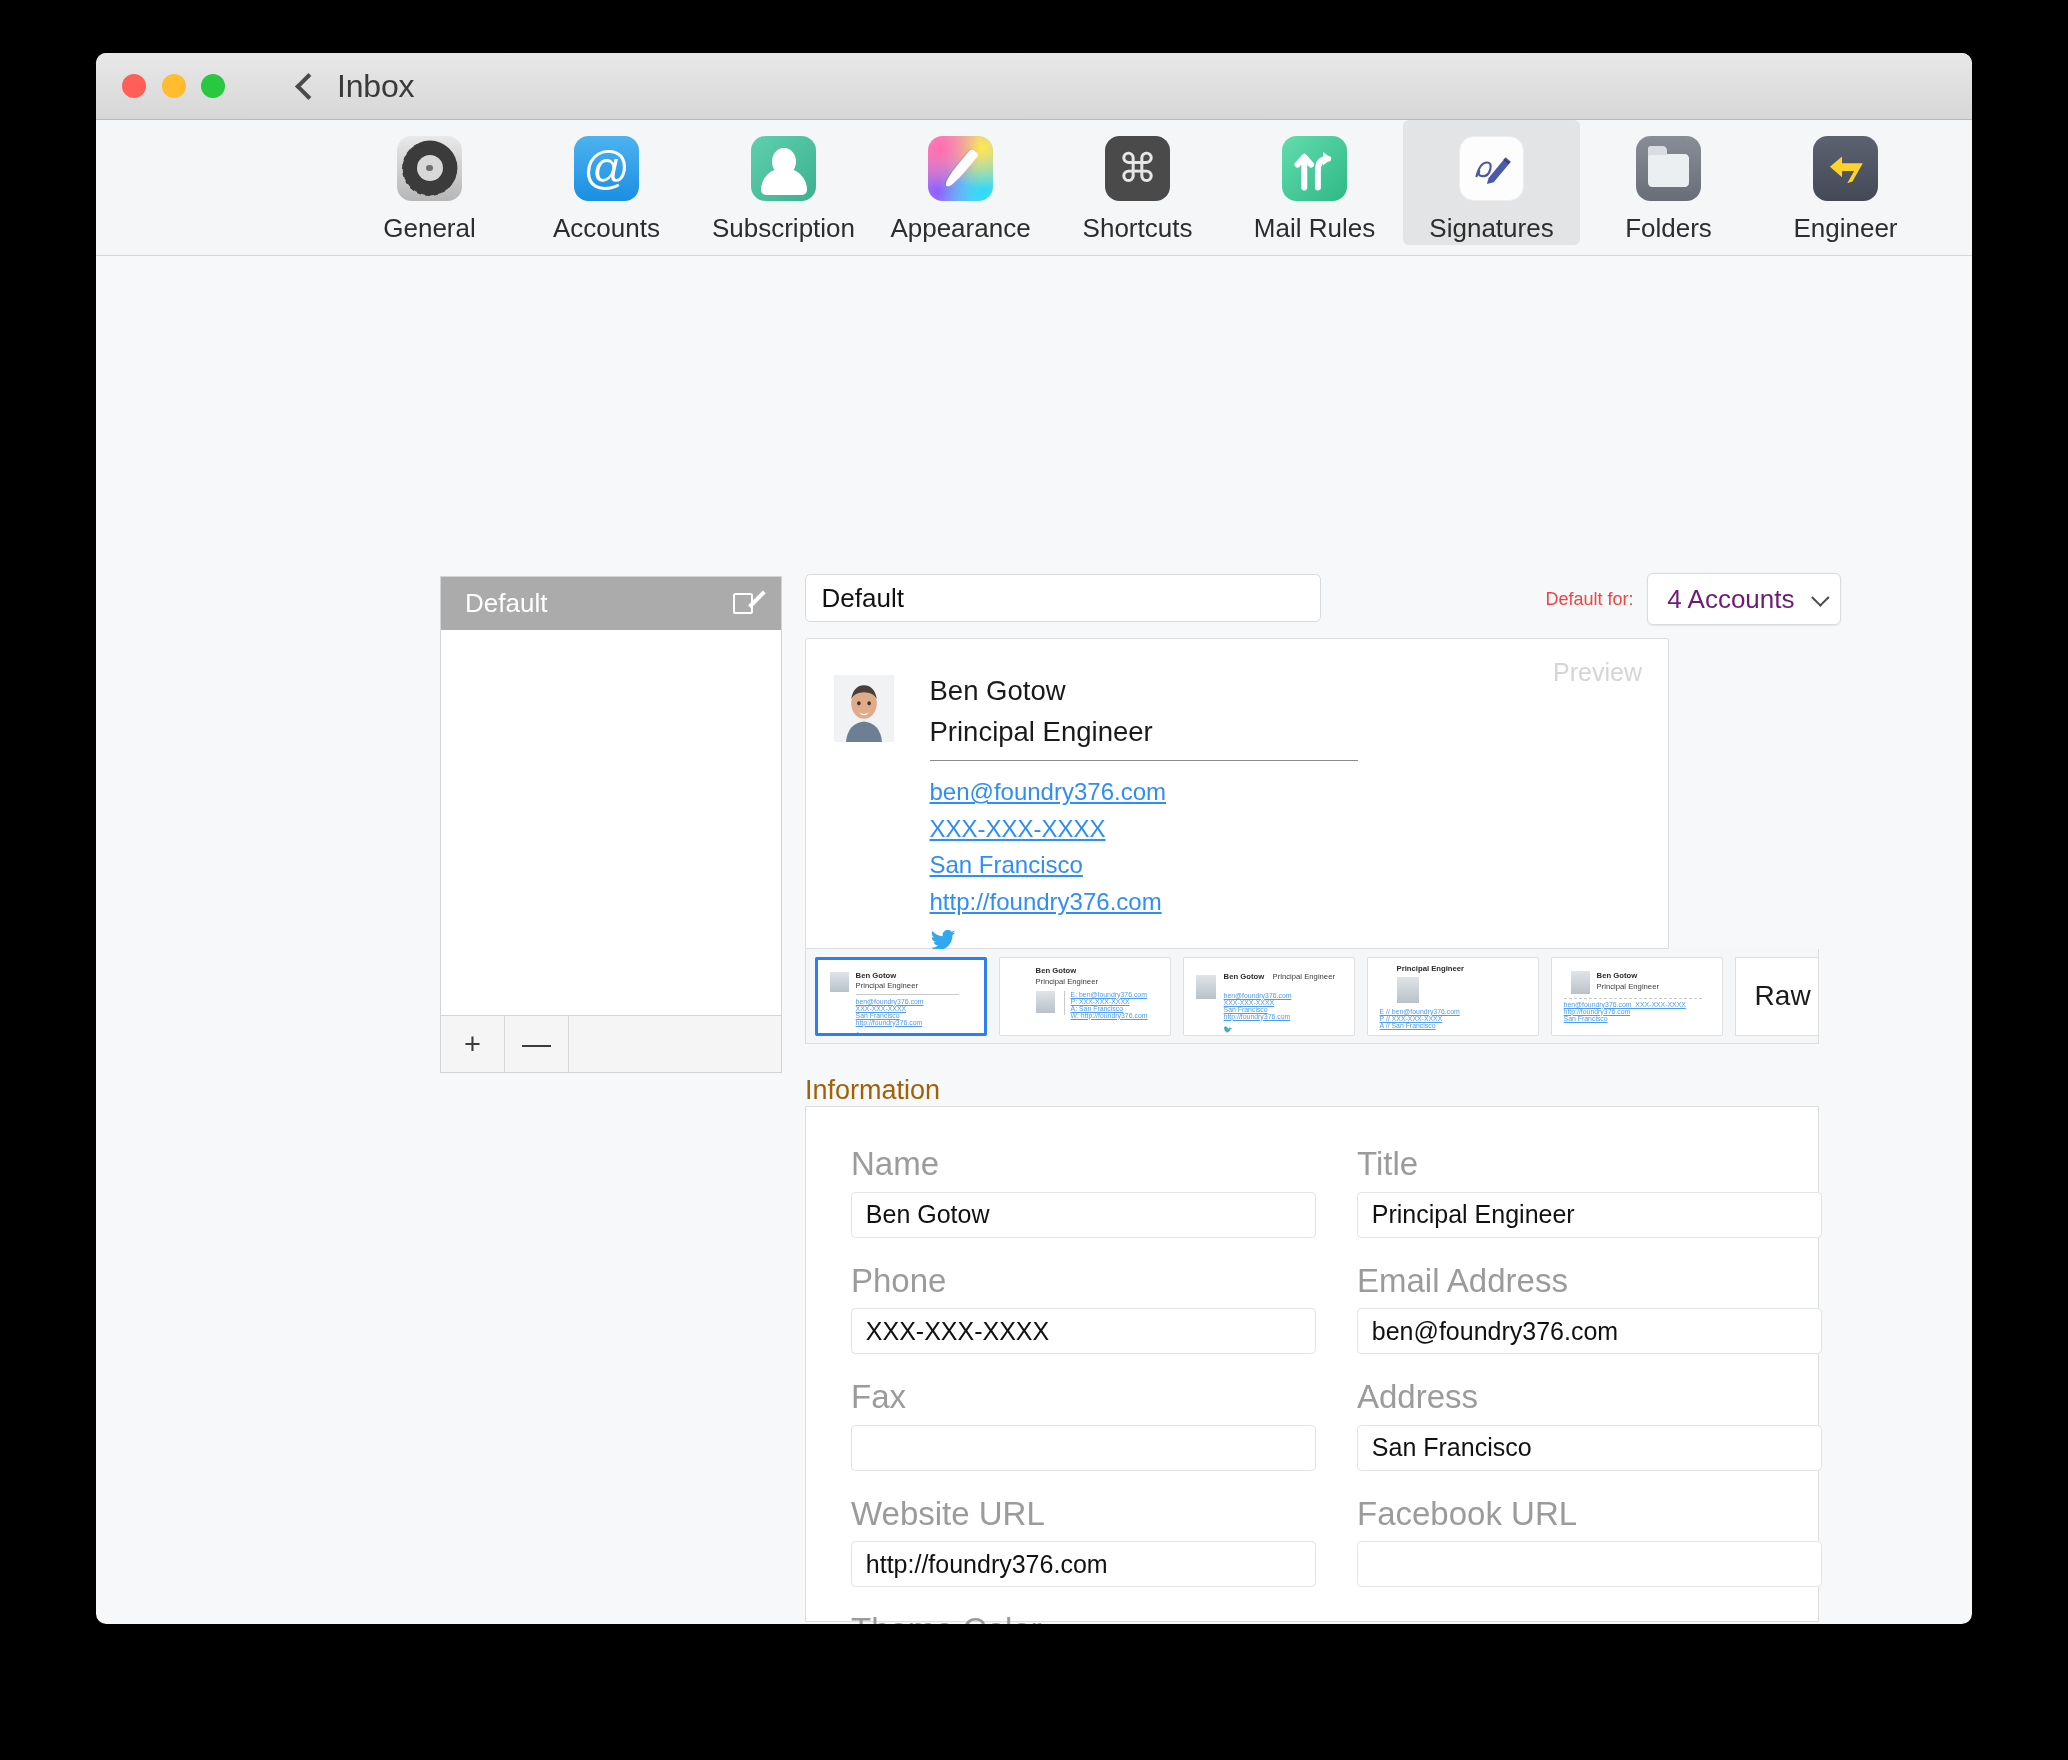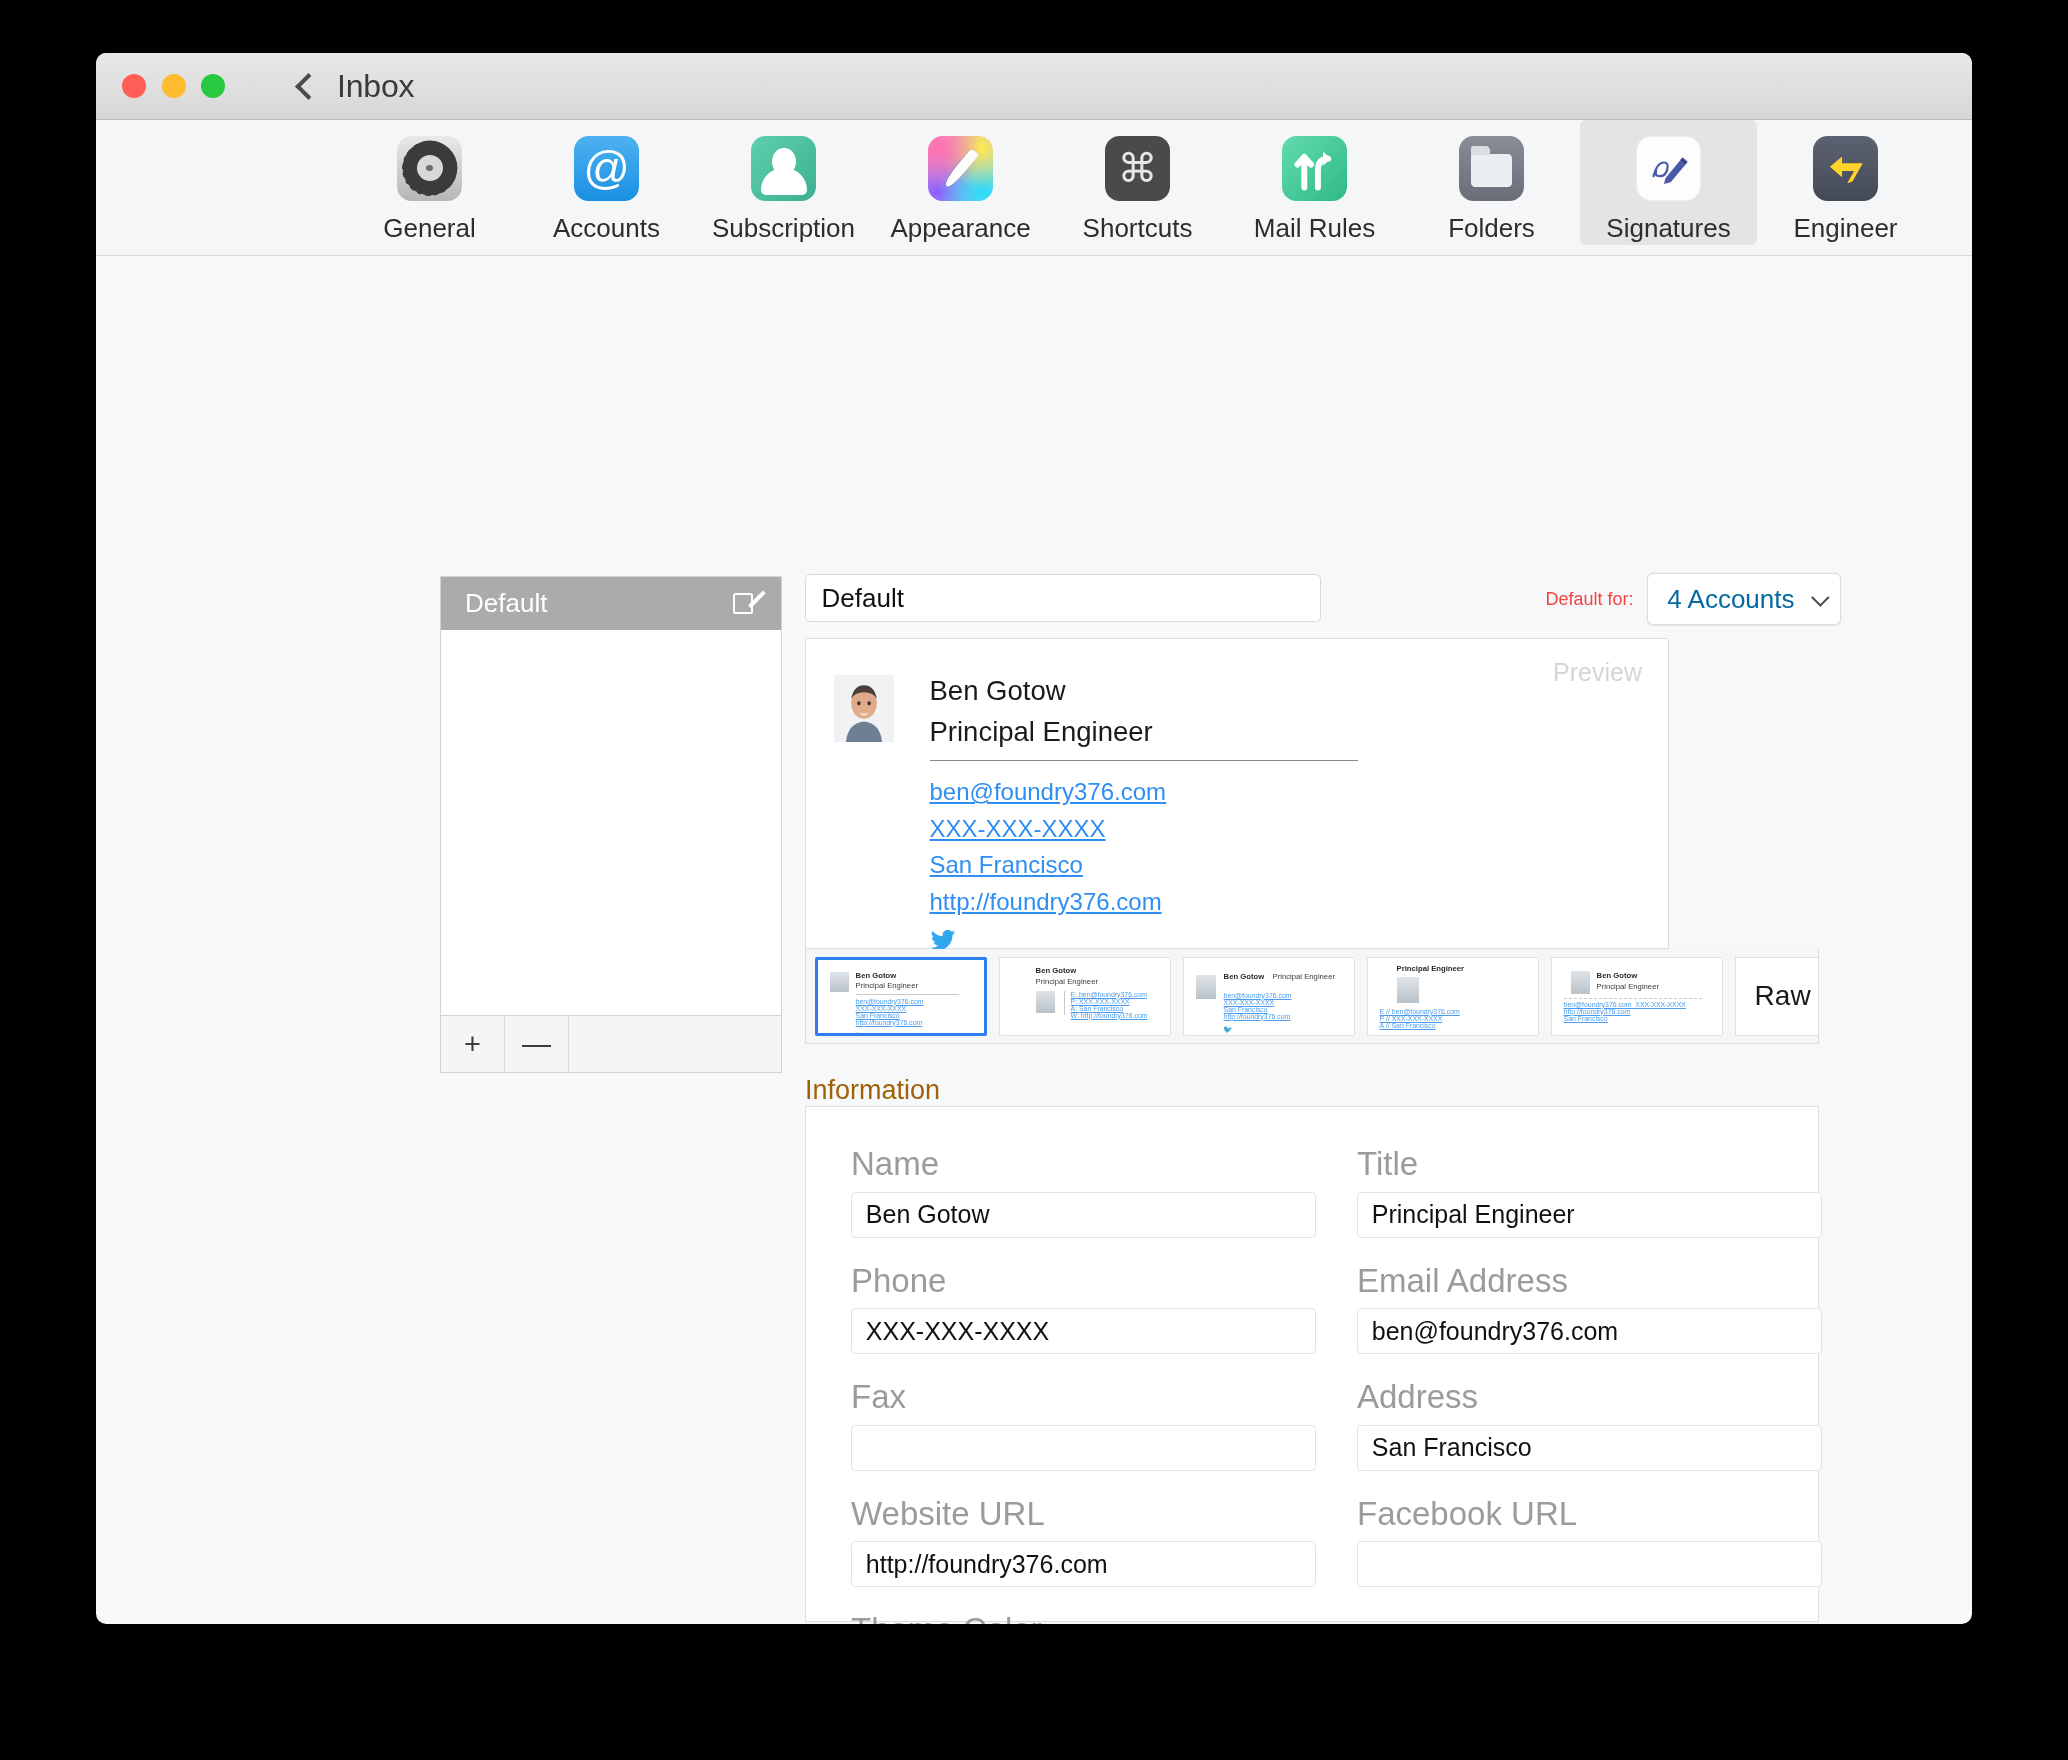--- a/index.html
+++ b/index.html
@@ -183,21 +183,21 @@
     position: absolute; right: 131px; top: 317px;
     display: flex; align-items: center; gap: 13.8px;
   }
   .df-label { font-size: 18px; color: #ef4444; }
   .df-select {
     height: 52px; min-width: 191px;
     background: #fff; border: 0.9px solid #dcdcdc; border-radius: 6px;
     box-shadow: 0 0.9px 1.7px rgba(0,0,0,.09);
     display: flex; align-items: center; justify-content: space-between;
     padding: 0 15.5px 0 19px; gap: 17px;
-    font-size: 26px; color: #0369a1;
+    font-size: 26px; color: #701a75;
   }
   .chev-down {
     width: 13px; height: 13px;
     border-right: 2.6px solid #4a4a4a; border-bottom: 2.6px solid #4a4a4a;
     transform: rotate(45deg) translateY(-2.6px);
   }
 
   .previewcard {
     position: absolute; left: 709px; top: 382px;
     width: 864px; height: 311px;
@@ -338,36 +338,36 @@
       <div class="ticon ic-mailrules">
         <svg width="45" height="46" viewBox="0 0 52 54">
           <path d="M14 50 V14 M14 14 l-8 9 M14 14 l8 9" stroke="#fff" stroke-width="7" fill="none" stroke-linecap="round"></path>
           <path d="M30 50 V30 Q30 16 42 16" stroke="#fff" stroke-width="7" fill="none" stroke-linecap="round"></path>
           <path d="M36 8 l10 8 -10 8" fill="#fff"></path>
         </svg>
       </div>
       <div class="tool-label">Mail Rules</div>
     </div>
 
-    <div class="tool">
-      <div class="ticon ic-folders">
-        <div class="folder-shape"></div>
-      </div>
-      <div class="tool-label">Folders</div>
-    </div>
-
     <div class="tool selected">
       <div class="ticon ic-signatures">
         <svg width="48" height="43" viewBox="0 0 56 50">
           <path d="M10 34 q4 -16 12 -16 q6 0 4 8 q-2 8 -9 8 q-6 0 -4 -6" stroke="#4b5aa8" stroke-width="2.6" fill="none" stroke-linecap="round"></path>
           <path d="M24 36 L44 12 l6 5 L30 41 l-8 2 z" fill="#4b5aa8"></path>
           <path d="M42 14 l6 5" stroke="#2e3a78" stroke-width="2" fill="none"></path>
         </svg>
       </div>
       <div class="tool-label">Signatures</div>
+    </div>
+
+    <div class="tool">
+      <div class="ticon ic-folders">
+        <div class="folder-shape"></div>
+      </div>
+      <div class="tool-label">Folders</div>
     </div>
 
     <div class="tool">
       <div class="ticon ic-templates">
         <svg width="45" height="45" viewBox="0 0 52 52">
           <path d="M22 12 L8 24 L22 36 V29 h14 l-8 14 6 -2 L46 20 H22 z" fill="#ffd32a"></path>
         </svg>
       </div>
       <div class="tool-label">Engineer</div>
     </div>

